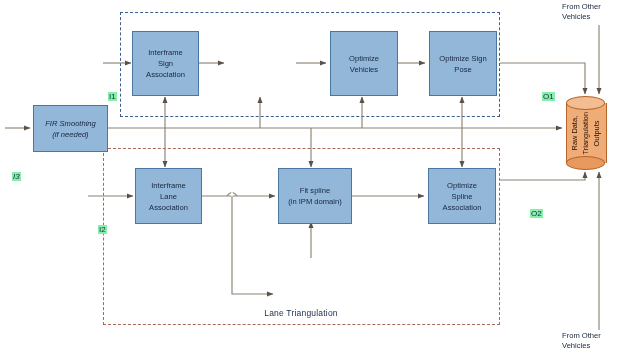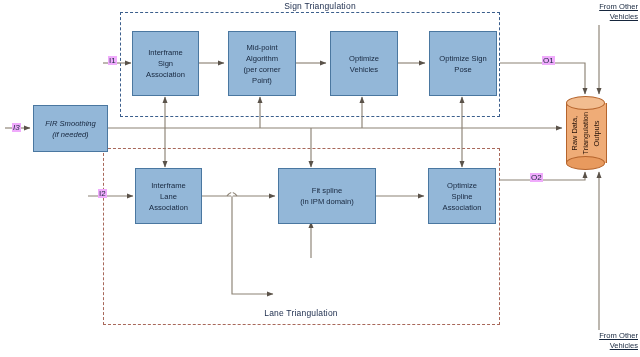--- a/index.html
+++ b/index.html
@@ -20,36 +20,35 @@
              background:#efac77;border-left:1px solid #b5642c;border-right:1px solid #b5642c;}
   .cyl .cap{position:absolute;left:0;width:100%;height:14px;border-radius:50%;
             background:#f2bd90;border:1px solid #b5642c;box-sizing:border-box;}
   .cyl .cap.top{top:0;}
   .cyl .cap.bot{bottom:0;background:#e89a5e;}
   .cyl .vtext{position:absolute;left:0;top:0;width:100%;height:100%;
               display:flex;align-items:center;justify-content:center;}
   .cyl .vtext em{font-style:normal;writing-mode:vertical-rl;transform:rotate(180deg);
                  font-size:7.4px;line-height:1.5;text-align:center;color:#241108;white-space:pre;}
 
-  .sig{position:absolute;font-size:8px;color:#16263d;background:#f0abfc;
-       padding:0 1px;white-space:nowrap;}
+  .sig{position:absolute;font-size:8px;color:#16263d;background:#86efac;
+       padding:0 1px;white-space:nowrap;margin-top:36px;}
   .extlabel{position:absolute;font-size:7.6px;line-height:1.35;color:#16263d;
-            text-align:right;white-space:nowrap;text-decoration:underline;}
+            text-align:left;white-space:nowrap;}
 
   .region{position:absolute;box-sizing:border-box;}
   .region.sign{border:1.4px dashed #3b5e8c;}
   .region.lane{border:1.4px dashed #a8685a;}
 </style>
 </head>
 <body>
 
 <div id="stage">
 
   <div class="region sign" style="left:120px;top:12px;width:380px;height:105px;"></div>
-  <div class="grp-label" style="left:250px;top:1px;width:140px;">Sign Triangulation</div>
 
   <div class="region lane" style="left:103px;top:148px;width:397px;height:177px;"></div>
   <div class="grp-label" style="left:231px;top:308px;width:140px;">Lane Triangulation</div>
 
   <svg id="wires" viewBox="0 0 640 357">
     <defs>
       <marker id="ah" markerWidth="7" markerHeight="7" refX="6.2" refY="2.6" orient="auto" markerUnits="userSpaceOnUse">
         <path d="M0,0 L6.6,2.6 L0,5.2 z" fill="#5a5249"></path>
       </marker>
     </defs>
@@ -109,28 +108,20 @@
   </div>
 
   <div class="pbox" style="left:132px;top:31px;width:67px;height:65px;">
     <div>
       <span>Interframe</span>
       <span>Sign</span>
       <span>Association</span>
     </div>
   </div>
 
-  <div class="pbox" style="left:228px;top:31px;width:68px;height:65px;">
-    <div>
-      <span>Mid-point</span>
-      <span>Algorithm</span>
-      <span>(per corner</span>
-      <span>Point)</span>
-    </div>
-  </div>
 
   <div class="pbox" style="left:330px;top:31px;width:68px;height:65px;">
     <div>
       <span>Optimize</span>
       <span>Vehicles</span>
     </div>
   </div>
 
   <div class="pbox" style="left:429px;top:31px;width:68px;height:65px;align-items:center;">
     <div>
@@ -140,21 +131,21 @@
   </div>
 
   <div class="pbox" style="left:135px;top:168px;width:67px;height:56px;">
     <div>
       <span>Interframe</span>
       <span>Lane</span>
       <span>Association</span>
     </div>
   </div>
 
-  <div class="pbox" style="left:278px;top:168px;width:98px;height:56px;">
+  <div class="pbox" style="left:278px;top:168px;width:74px;height:56px;">
     <div>
       <span>Fit spline</span>
       <span>(in IPM domain)</span>
     </div>
   </div>
 
   <div class="pbox" style="left:428px;top:168px;width:68px;height:56px;">
     <div>
       <span>Optimize</span>
       <span>Spline</span>
@@ -167,21 +158,21 @@
     <div class="body"></div>
     <div class="cap bot"></div>
     <div class="cap top"></div>
     <div class="vtext">
       <em>Raw Data,
 Triangulation
 Outputs</em>
     </div>
   </div>
 
-  <div class="sig" style="left:12px;top:123px;font-style:italic;">I3</div>
+  <div class="sig" style="left:12px;top:136px;font-style:italic;">I3</div>
   <div class="sig" style="left:108px;top:56px;">I1</div>
   <div class="sig" style="left:98px;top:189px;text-align:center;">I2</div>
   <div class="sig" style="left:542px;top:56px;">O1</div>
   <div class="sig" style="left:530px;top:173px;">O2</div>
 
   <div class="extlabel" style="left:562px;top:2px;width:76px;">
     <div>From Other</div>
     <div>Vehicles</div>
   </div>
 

